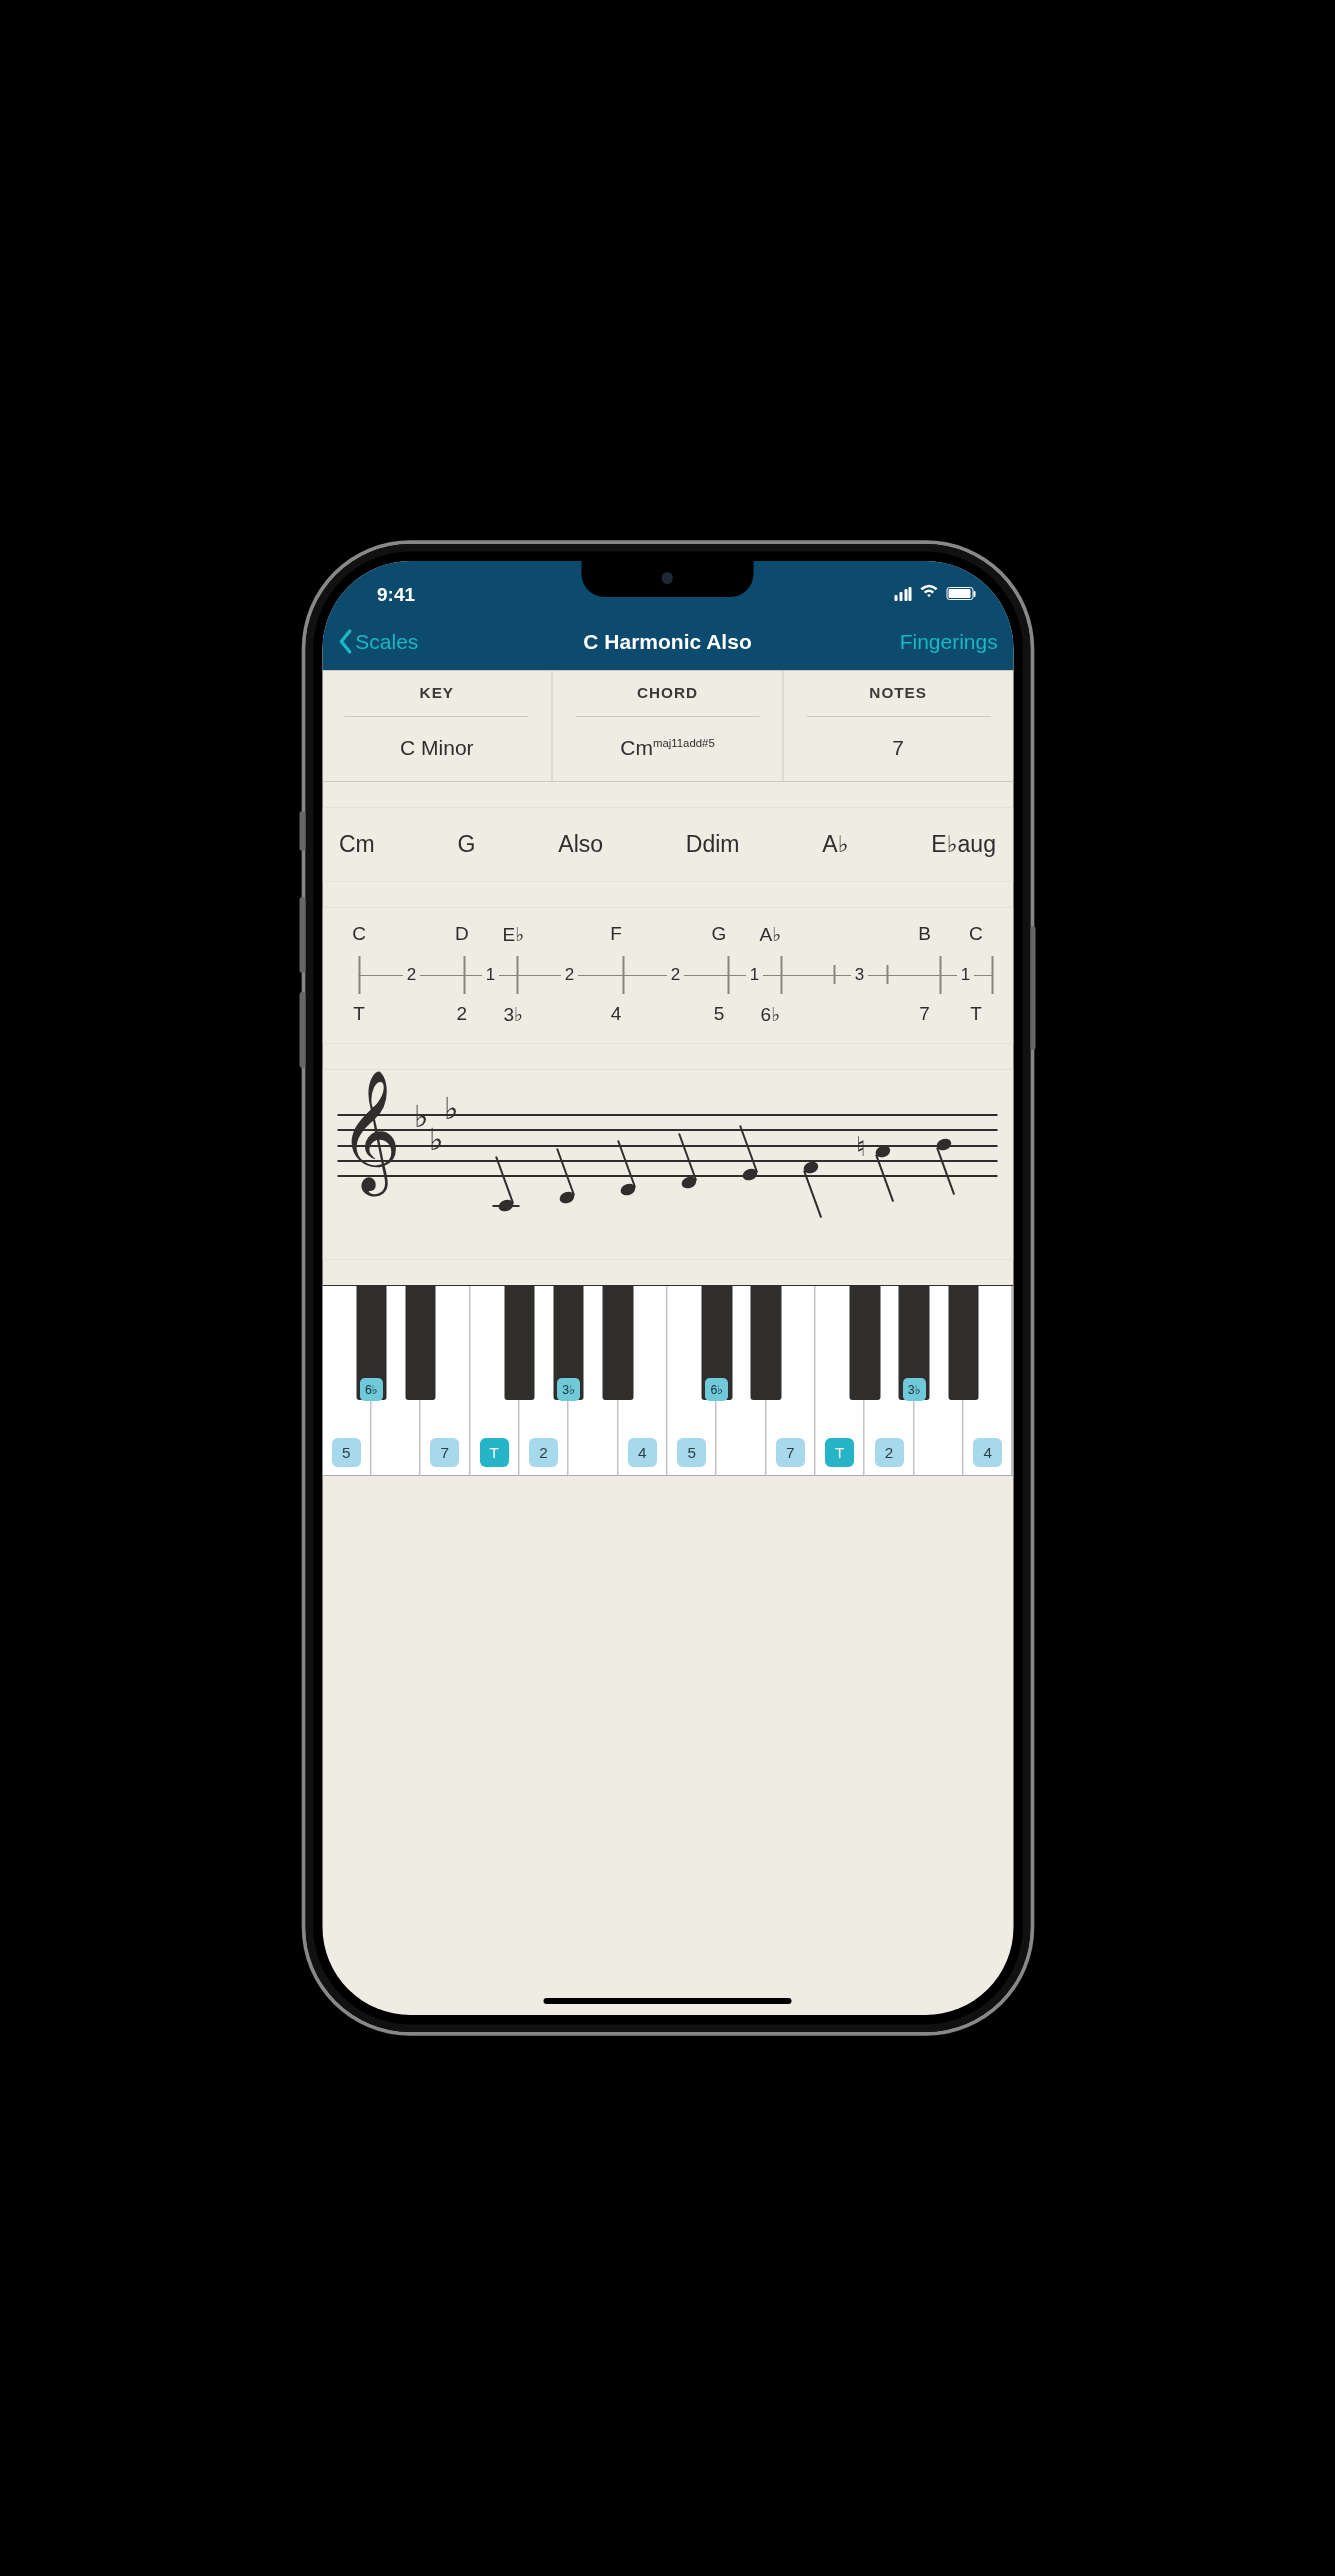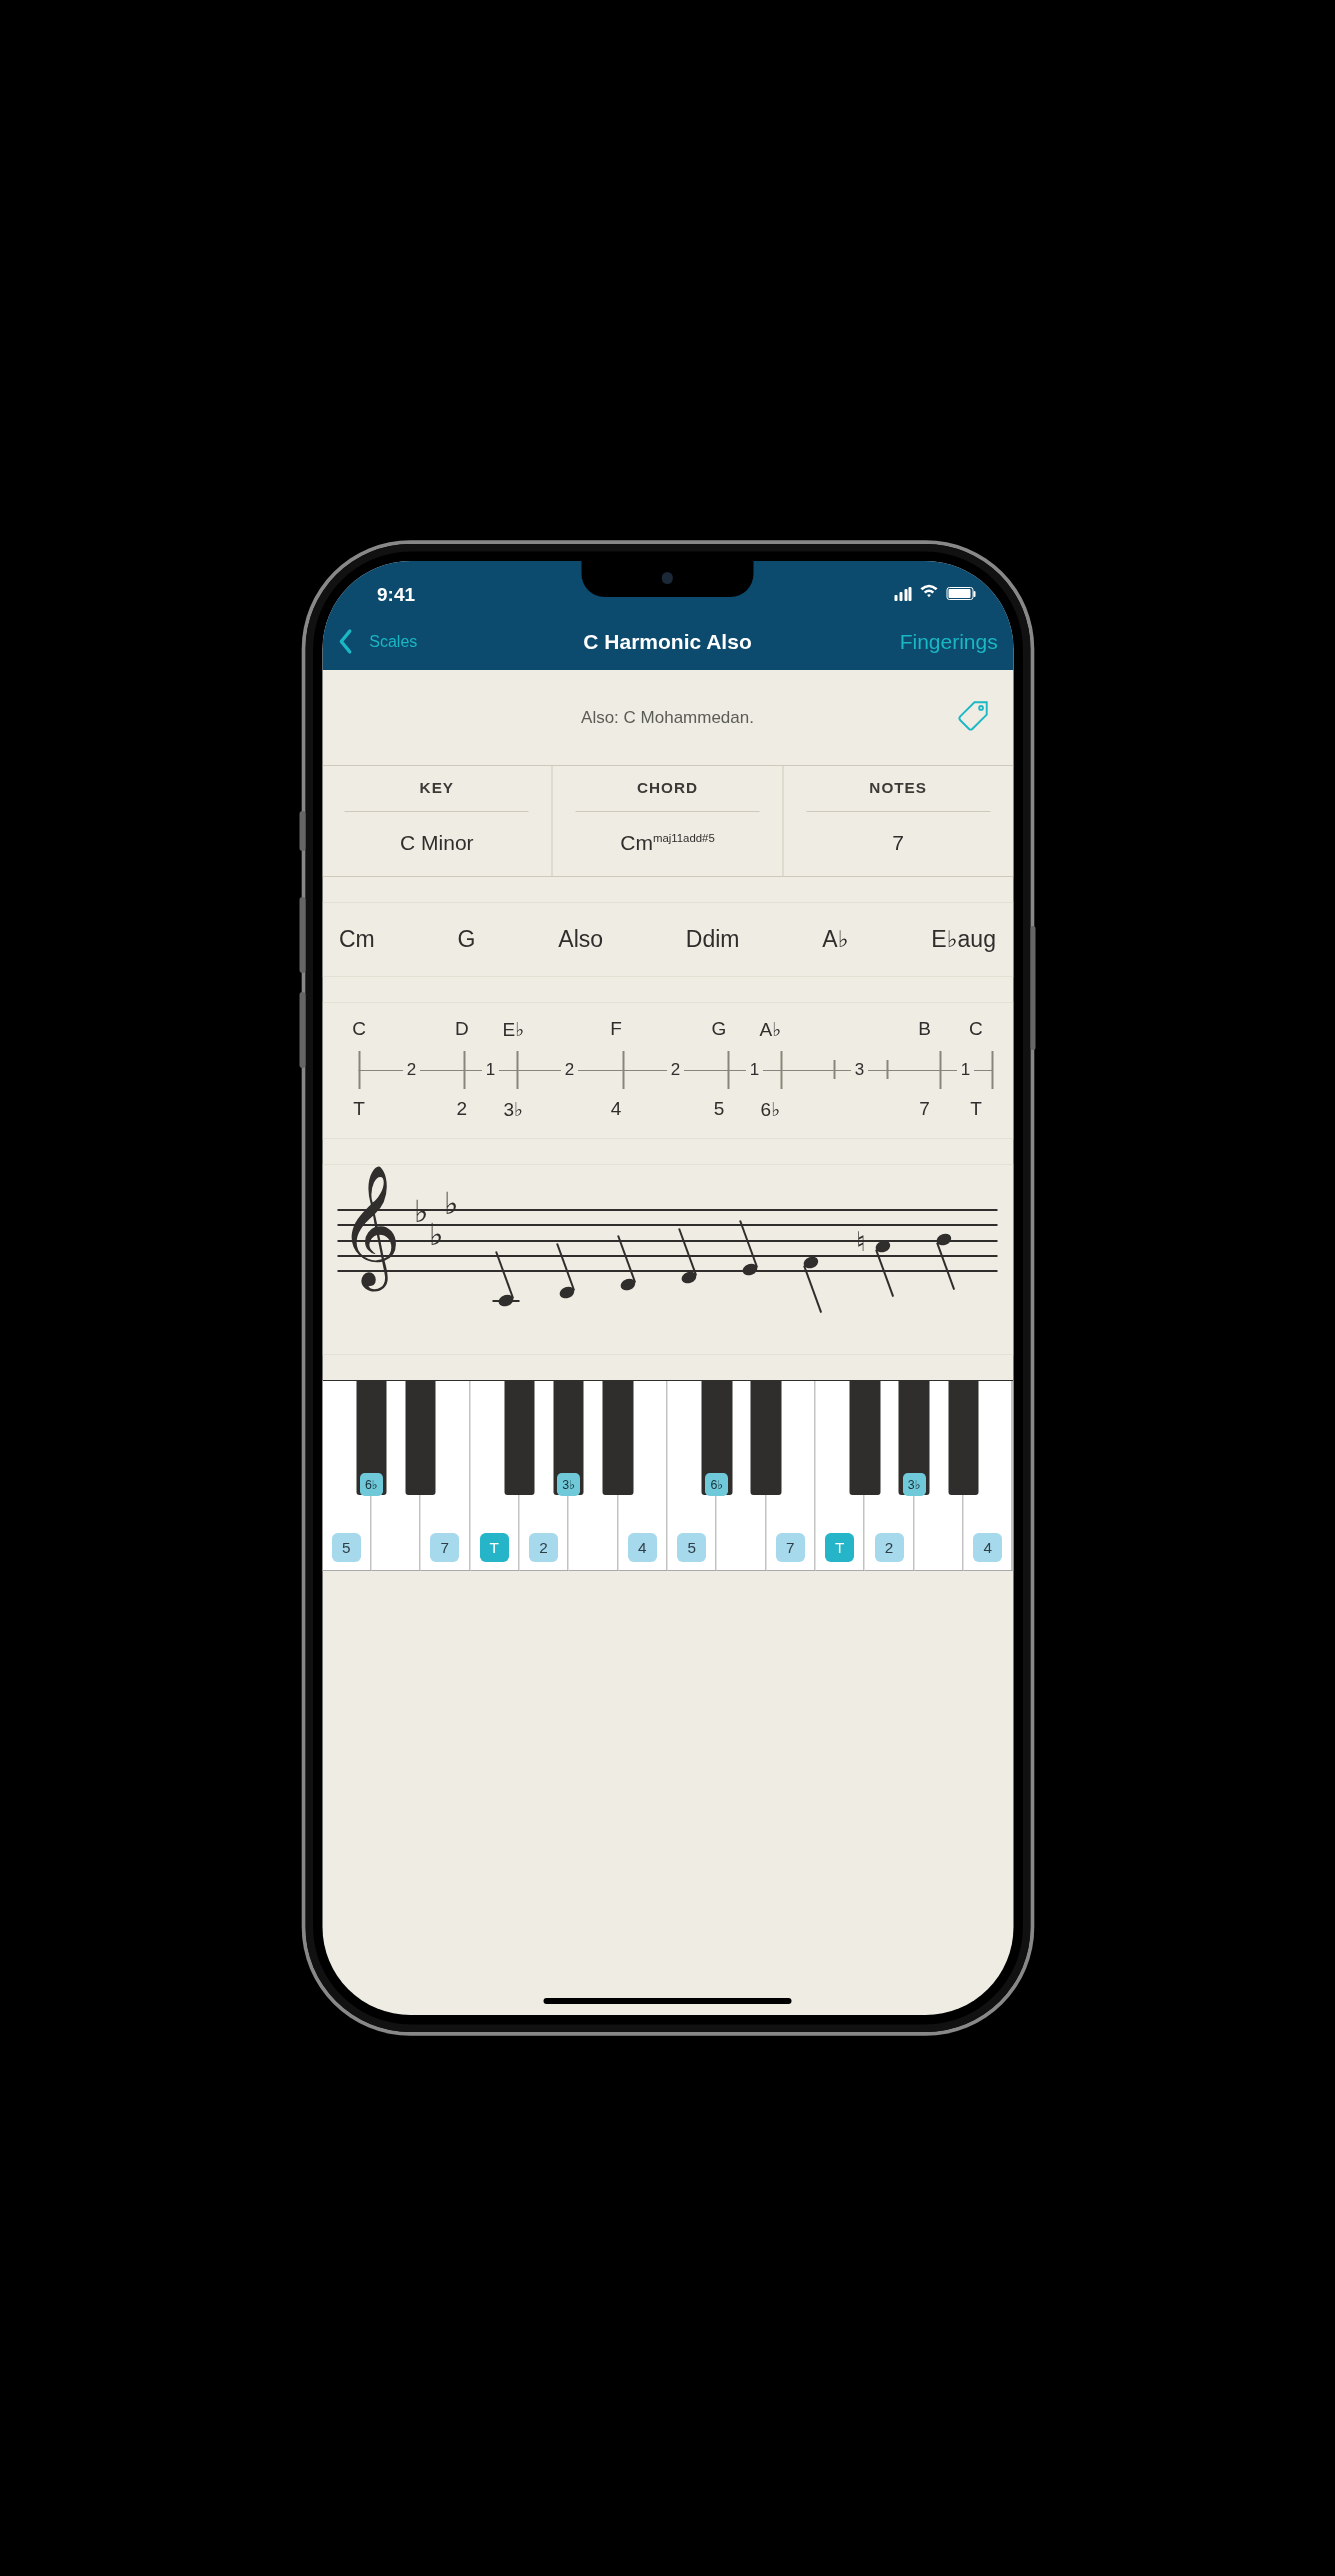--- a/index.html
+++ b/index.html
@@ -18,21 +18,21 @@
 .time{position:absolute;top:23px;left:55px;color:#fff;font-weight:600;font-size:19px;}
 .sysicons{position:absolute;top:23px;right:40px;display:flex;align-items:center;gap:7.6px;color:#fff;}
 .bars{display:flex;align-items:flex-end;gap:1.9px;}
 .bars i{width:2.9px;background:#fff;display:block;border-radius:1px;}
 .bars i:nth-child(1){height:5.7px;} .bars i:nth-child(2){height:8.6px;} .bars i:nth-child(3){height:11.4px;} .bars i:nth-child(4){height:14.3px;}
 .wifi svg{width:19px;height:15.3px;}
 .batt{width:27px;height:13.4px;border:1.4px solid #fff;border-radius:2.9px;position:relative;}
 .batt:after{content:"";position:absolute;right:-3.8px;top:2.9px;width:1.9px;height:5.7px;background:#fff;border-radius:1px;}
 .batt i{position:absolute;left:1px;top:1px;bottom:1px;right:1.9px;background:#fff;border-radius:1px;}
 .nav{position:absolute;top:53px;left:0;right:0;height:55px;display:flex;align-items:center;justify-content:space-between;padding:0 15.3px;}
-.nav .back{display:flex;align-items:center;gap:15px;color:#1ab7c4;font-size:16px;}
+.nav .back{display:flex;align-items:center;gap:1px;color:#1ab7c4;font-size:21px;}
 .nav .back svg{width:17px;height:27px;}
 .nav .title{color:#fff;font-weight:700;font-size:21px;position:absolute;left:50%;transform:translateX(-50%);}
 .nav .right{color:#1ab7c4;font-size:21px;}
 .content{position:absolute;top:109px;left:0;right:0;bottom:0;overflow:hidden;}
 .aka{position:relative;height:95px;background:#efece3;display:flex;align-items:center;justify-content:center;color:#5c5c57;font-size:17px;}
 .tagicon{position:absolute;right:23px;top:50%;transform:translateY(-50%);}
 .tagicon svg{width:34px;height:34px;stroke:#1ab7c4;fill:none;stroke-width:2;}
 .table{border-top:1px solid #cfc9bc;border-bottom:1px solid #cfc9bc;display:flex;background:#efece3;}
 .col{flex:1;border-right:1px solid #cfc9bc;display:flex;flex-direction:column;align-items:center;}
 .col:last-child{border-right:none;}
@@ -101,29 +101,20 @@
             </svg>
      <span>Scales</span>
     </div>
     <div class="title">C Harmonic Also</div>
     <div class="right">Fingerings</div>
    </div>
   </div>
 
   <div class="content">
 
-   <div class="aka">
-    <span>Also: C Mohammedan.</span>
-    <span class="tagicon">
-     <svg viewBox="0 0 36 36">
-              <path d="M19 4 L32 4 L32 17 L17 32 Q15 34 13 32 L4 23 Q2 21 4 19 Z"></path>
-              <circle cx="26" cy="10" r="2"></circle>
-            </svg>
-    </span>
-   </div>
 
    <div class="table">
     <div class="col">
      <div class="hd">KEY</div>
      <div class="val">C Minor</div>
     </div>
     <div class="col">
      <div class="hd">CHORD</div>
      <div class="val"><span>Cm</span><sup>maj11add#5</sup></div>
     </div>

